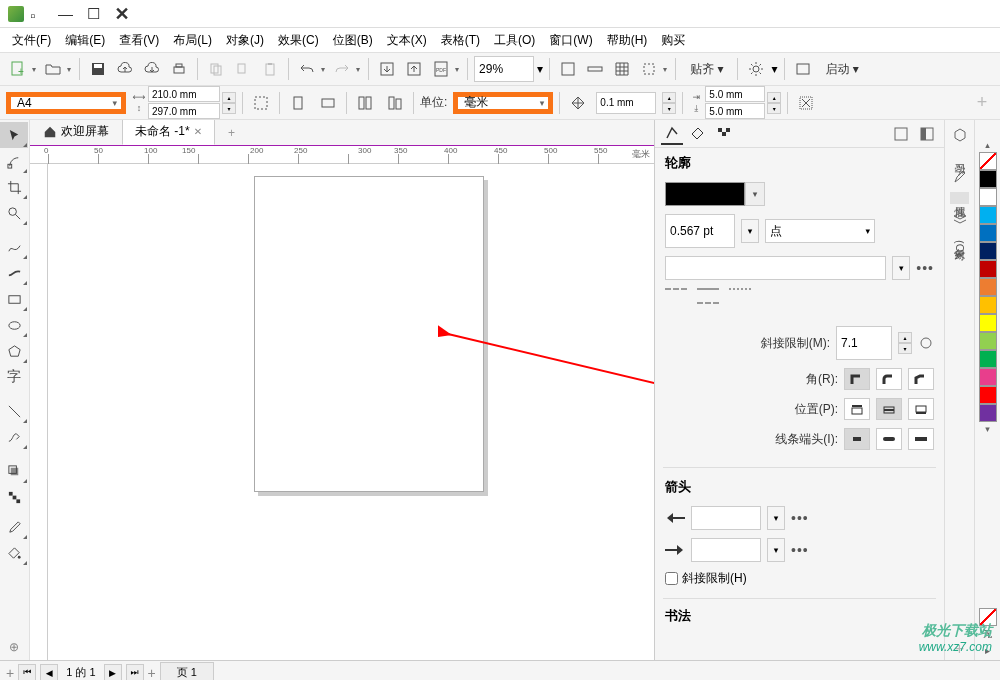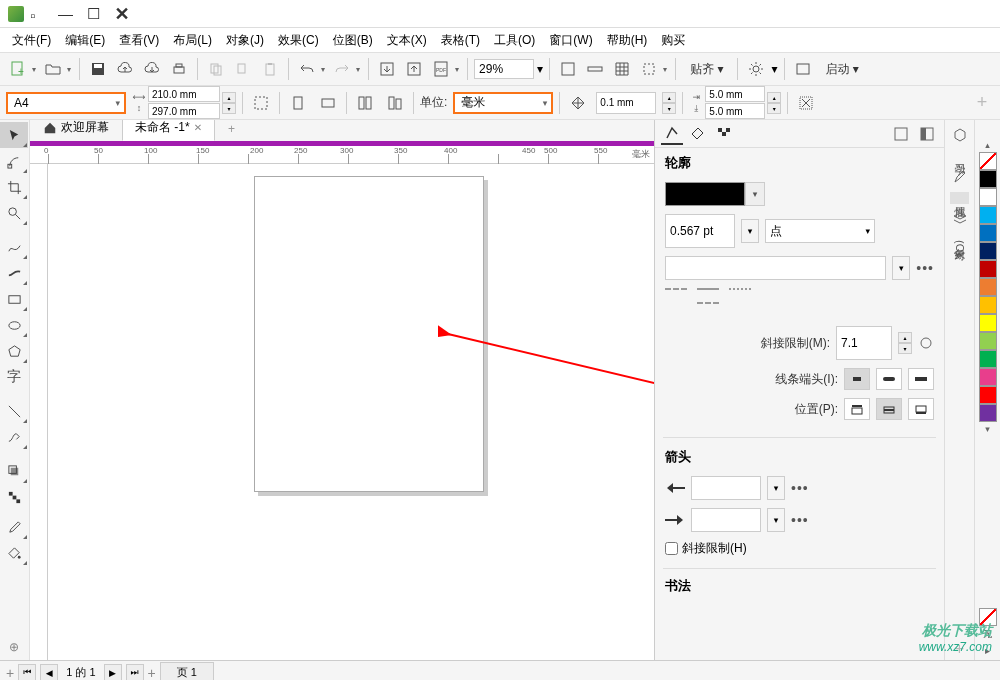--- a/index.html
+++ b/index.html
@@ -12,37 +12,37 @@
 .winicon { width:14px; height:14px; border:1px solid #999; }
 .menubar { height: 24px; display: flex; align-items: center; padding: 0 6px; gap: 2px; background: #fff; }
 .menubar span { padding: 3px 6px; font-size: 12px; cursor: pointer; }
 .toolbar { height: 34px; background: #f5f5f5; border-top: 1px solid #e0e0e0; border-bottom: 1px solid #e0e0e0; display: flex; align-items: center; padding: 0 6px; gap: 3px; }
 .toolbar .sep { width: 1px; height: 22px; background: #ccc; margin: 0 3px; }
 .tbtn { width: 24px; height: 24px; display: flex; align-items: center; justify-content: center; cursor: pointer; border-radius: 2px; color:#555; }
 .tbtn svg { width:16px; height:16px; }
 .drop { display: flex; align-items: center; }
 .drop .caret { font-size: 8px; color:#666; padding:0 2px; }
 .textbtn { padding: 3px 8px; cursor: pointer; font-size:12px; color:#333; }
-.zoominput { width: 60px; height: 20px; border: 1px solid #ccc; background: #fff; padding: 0 4px; font-size: 12px; }
+.zoominput { width: 60px; height: 26px; border: 1px solid #ccc; background: #fff; padding: 0 4px; font-size: 12px; }
 .propbar { height: 34px; background: #f5f5f5; border-bottom: 1px solid #e0e0e0; display: flex; align-items: center; padding: 0 6px; gap: 6px; }
-.pselect { height: 22px; border: 2px solid #f97316; background: #fff; padding: 0 18px 0 6px; font-size: 12px; min-width: 120px; display:flex; align-items:center; position:relative; }
+.pselect { height: 22px; border: 5px solid #f97316; background: #fff; padding: 0 18px 0 6px; font-size: 12px; min-width: 120px; display:flex; align-items:center; position:relative; }
 .pselect::after { content:"▾"; position:absolute; right:4px; font-size:9px; color:#666; }
 .dim { display: flex; flex-direction: column; gap: 1px; }
 .diminput { width: 72px; height: 16px; border: 1px solid #ccc; background: #fff; font-size: 10px; padding: 0 3px; display:flex; align-items:center; }
 .dimblock { display:flex; align-items:center; gap:2px; }
 .dimblock .dimicon { width:14px; display:flex; flex-direction:column; gap:1px; align-items:center; color:#666; font-size:9px; }
 .plabel { font-size:12px; color:#333; }
 .main { display: flex; height: 540px; }
 .ltools { width: 30px; background: #f5f5f5; border-right: 1px solid #e0e0e0; display: flex; flex-direction: column; padding-top: 2px; }
 .ltools .tool { width: 28px; height: 26px; display: flex; align-items: center; justify-content: center; cursor: pointer; color:#444; position:relative; }
 .ltools .tool.active { background: #d0d0d0; }
 .tool svg { width:15px; height:15px; }
 .tool .flyout { position:absolute; right:1px; bottom:1px; width:0; height:0; border-left:4px solid transparent; border-bottom:4px solid #666; }
 .canvas-area { flex: 1; background: #f0f0f0; position: relative; overflow: hidden; }
-.tabs { height: 26px; background: #f5f5f5; display: flex; align-items: flex-end; border-bottom: 5px solid #a21caf; }
+.tabs { height: 26px; background: #f5f5f5; display: flex; align-items: flex-end; border-bottom: 1px solid #a21caf; }
 .tab { padding: 4px 12px; font-size: 12px; cursor: pointer; display:flex; align-items:center; gap:4px; border:1px solid transparent; }
 .tab.active { background: #fff; border:1px solid #ccc; border-bottom:1px solid #fff; }
 .tab .home { width:14px; height:14px; }
 .tab .close { font-size:10px; color:#888; }
 .hruler { height: 18px; background: #fff; border-bottom: 1px solid #ccc; position: relative; font-size:8px; color:#666; }
 .hruler .tick { position:absolute; top:8px; width:1px; height:10px; background:#999; }
 .hruler .ticklbl { position:absolute; top:0; font-size:8px; }
 .hruler .unit { position:absolute; right:4px; top:2px; font-size:9px; }
 .vruler { width: 18px; background: #fff; border-right: 1px solid #ccc; position:absolute; left:0; top:44px; bottom:0; }
 .canvas-inner { position: absolute; left: 18px; top: 44px; right: 0; bottom: 0; background: #fff; overflow:hidden; }
@@ -477,33 +477,33 @@
     </div>
     <div class="hruler">
       <span class="unit">毫米</span>
     <div class="tick" style="left: 18px;"></div>
         <div class="ticklbl" style="left: 14px;">0</div>
         <div class="tick" style="left: 68px;"></div>
         <div class="ticklbl" style="left: 64px;">50</div>
         <div class="tick" style="left: 118px;"></div>
         <div class="ticklbl" style="left: 114px;">100</div>
         <div class="tick" style="left: 168px;"></div>
-        <div class="ticklbl" style="left: 166px;">150</div>
+        <div class="ticklbl" style="left: 152px;">150</div>
         <div class="tick" style="left: 218px;"></div>
         <div class="ticklbl" style="left: 220px;">200</div>
         <div class="tick" style="left: 268px;"></div>
         <div class="ticklbl" style="left: 264px;">250</div>
         <div class="tick" style="left: 318px;"></div>
-        <div class="ticklbl" style="left: 310px;">300</div>
+        <div class="ticklbl" style="left: 328px;">300</div>
         <div class="tick" style="left: 368px;"></div>
         <div class="ticklbl" style="left: 364px;">350</div>
         <div class="tick" style="left: 418px;"></div>
         <div class="ticklbl" style="left: 414px;">400</div>
         <div class="tick" style="left: 468px;"></div>
-        <div class="ticklbl" style="left: 464px; margin-left: 28px;">450</div>
+        <div class="ticklbl" style="left: 464px;">450</div>
         <div class="tick" style="left: 518px;"></div>
         <div class="ticklbl" style="left: 514px;">500</div>
         <div class="tick" style="left: 568px;"></div>
         <div class="ticklbl" style="left: 564px;">550</div>
       </div>
     <div class="vruler"></div>
     <div class="canvas-inner">
       <div class="page-shadow"></div>
       <div class="page"></div>
       <svg class="arrow" style="left:390px; top:130px;" width="230" height="100">
@@ -578,35 +578,35 @@
         <div class="pinput" style="width:56px;">7.1</div>
         <div class="spin">
             <div>▴</div>
             <div>▾</div>
           </div>
         <svg width="16" height="16" viewBox="0 0 16 16">
             <circle cx="8" cy="8" r="5" fill="none" stroke="#666"></circle>
           </svg>
       </div>
       <div class="prow" style="justify-content:flex-end;">
-        <span class="lbl">线条端头(I):</span>
+        <span class="lbl">角(R):</span>
         <div class="icongrp">
           <div class="ibtn sel">
               <svg width="14" height="14" viewBox="0 0 14 14">
-                <line x1="3" y1="7" x2="11" y2="7" stroke="#333" stroke-width="4"></line>
+                <path d="M2 12V4h8" fill="none" stroke="#333" stroke-width="3"></path>
               </svg>
             </div>
           <div class="ibtn">
               <svg width="14" height="14" viewBox="0 0 14 14">
-                <line x1="3" y1="7" x2="11" y2="7" stroke="#333" stroke-width="4" stroke-linecap="round"></line>
+                <path d="M2 12V7a3 3 0 013-3h5" fill="none" stroke="#333" stroke-width="3"></path>
               </svg>
             </div>
           <div class="ibtn">
               <svg width="14" height="14" viewBox="0 0 14 14">
-                <line x1="3" y1="7" x2="11" y2="7" stroke="#333" stroke-width="4" stroke-linecap="square"></line>
+                <path d="M2 12V6l4-2h4" fill="none" stroke="#333" stroke-width="3"></path>
               </svg>
             </div>
         </div>
       </div>
       <div class="prow" style="justify-content:flex-end;">
         <span class="lbl">位置(P):</span>
         <div class="icongrp">
           <div class="ibtn">
               <svg width="14" height="14" viewBox="0 0 14 14">
                 <rect x="2" y="6" width="10" height="6" fill="none" stroke="#333"></rect>
@@ -616,20 +616,40 @@
           <div class="ibtn sel">
               <svg width="14" height="14" viewBox="0 0 14 14">
                 <rect x="2" y="5" width="10" height="6" fill="none" stroke="#333"></rect>
                 <line x1="2" y1="8" x2="12" y2="8" stroke="#333" stroke-width="2"></line>
               </svg>
             </div>
           <div class="ibtn">
               <svg width="14" height="14" viewBox="0 0 14 14">
                 <rect x="2" y="4" width="10" height="6" fill="none" stroke="#333"></rect>
                 <line x1="2" y1="11" x2="12" y2="11" stroke="#333" stroke-width="2"></line>
+              </svg>
+            </div>
+        </div>
+      </div>
+      <div class="prow" style="justify-content:flex-end;">
+        <span class="lbl">线条端头(I):</span>
+        <div class="icongrp">
+          <div class="ibtn sel">
+              <svg width="14" height="14" viewBox="0 0 14 14">
+                <line x1="3" y1="7" x2="11" y2="7" stroke="#333" stroke-width="4"></line>
+              </svg>
+            </div>
+          <div class="ibtn">
+              <svg width="14" height="14" viewBox="0 0 14 14">
+                <line x1="3" y1="7" x2="11" y2="7" stroke="#333" stroke-width="4" stroke-linecap="round"></line>
+              </svg>
+            </div>
+          <div class="ibtn">
+              <svg width="14" height="14" viewBox="0 0 14 14">
+                <line x1="3" y1="7" x2="11" y2="7" stroke="#333" stroke-width="4" stroke-linecap="square"></line>
               </svg>
             </div>
         </div>
       </div>
       <div style="height:10px; border-bottom:1px solid #ddd; margin:4px 8px;"></div>
       <div class="section-title">箭头</div>
       <div class="prow">
         <svg width="20" height="12">
             <path d="M2 6l6-5v10z" fill="#333"></path>
             <line x1="8" y1="6" x2="20" y2="6" stroke="#333" stroke-width="2"></line>

